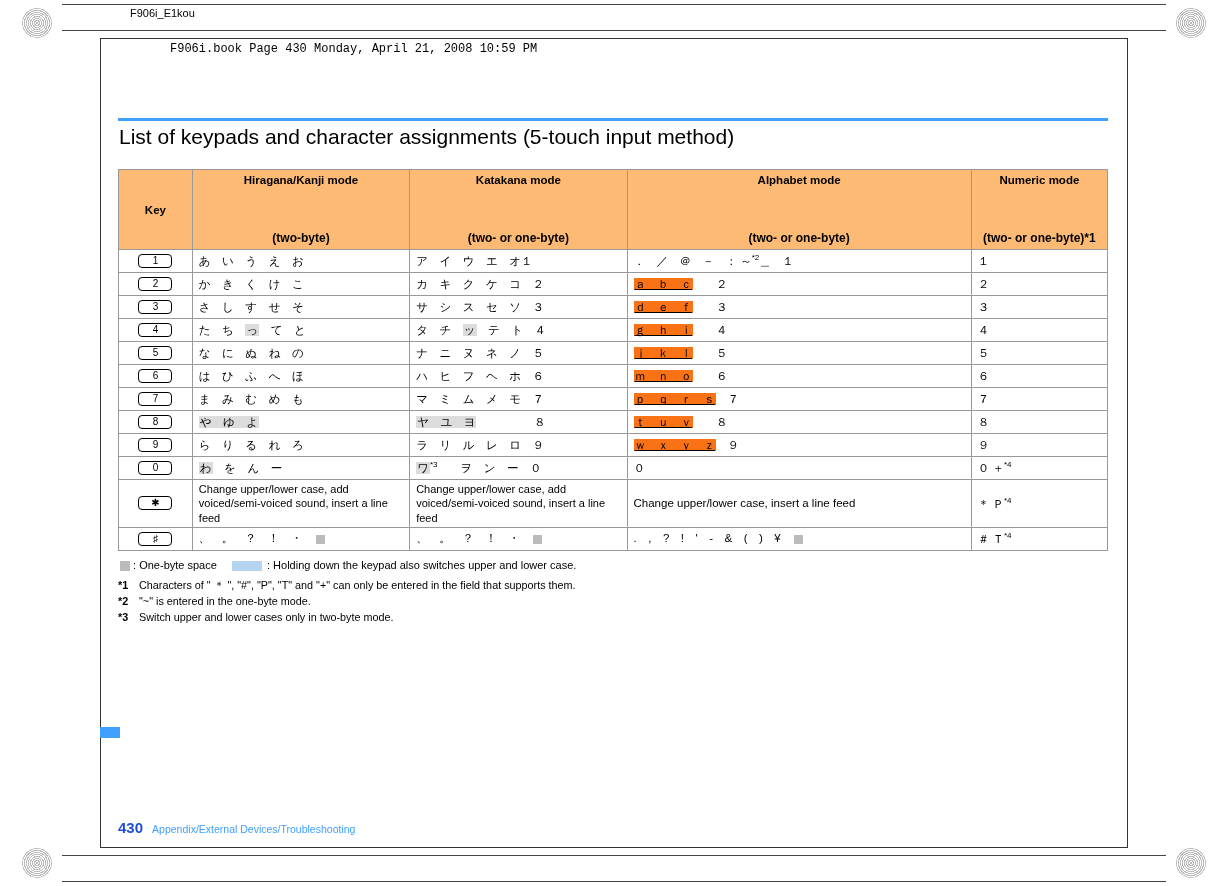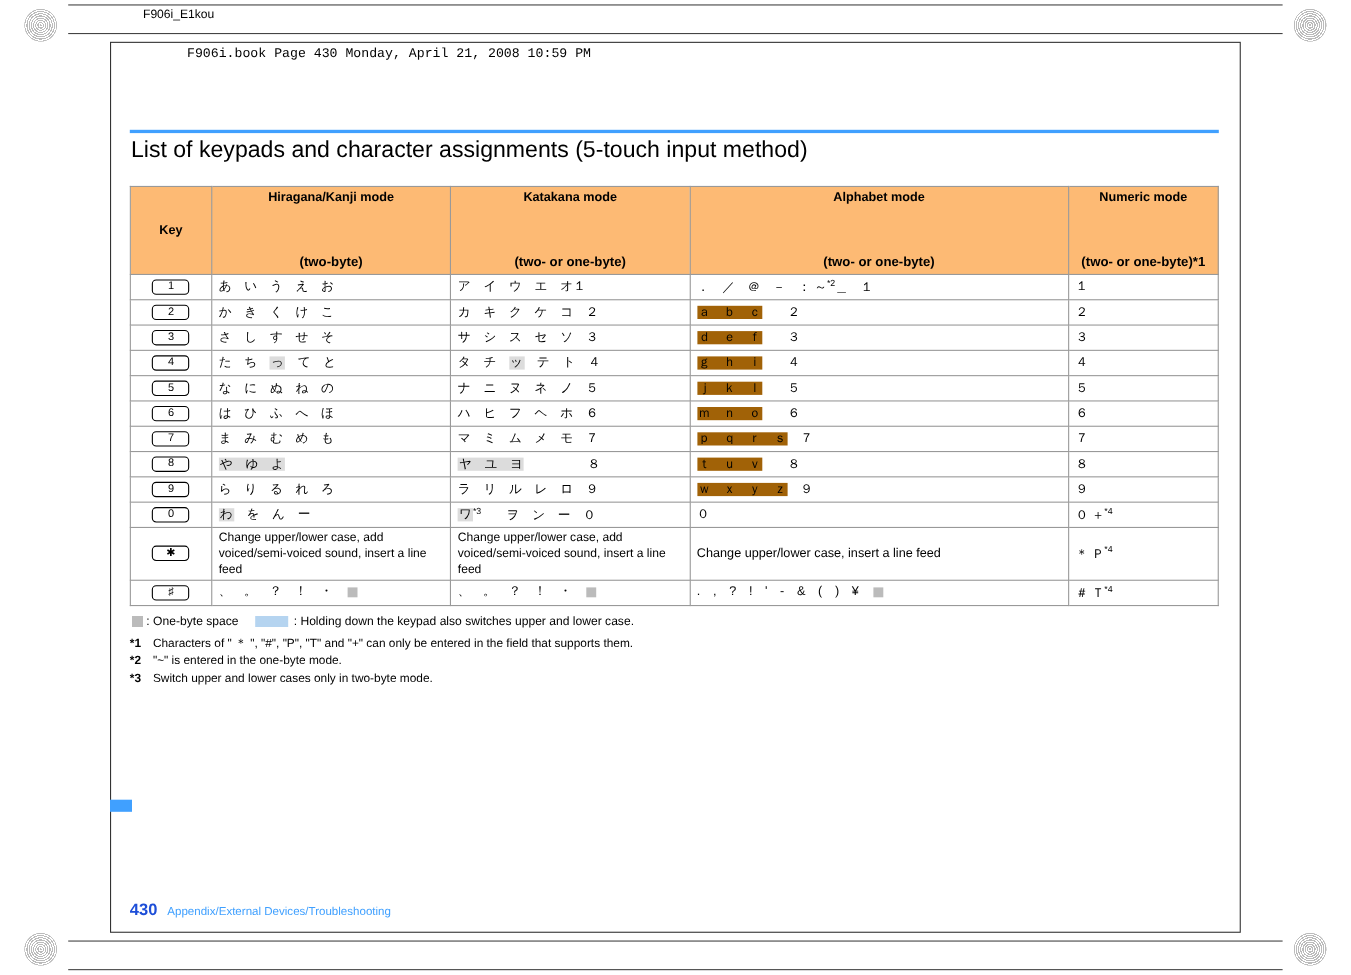--- a/index.html
+++ b/index.html
@@ -92,22 +92,23 @@
   }
   .keycap.mail::before {
     content: "✉";
     font-size: 11px;
   }
   .small-gray {
     background: #dcdcdc;
     padding: 0 1px;
   }
   .blue-hl {
-    background: #a16207;
+    background: #f97316;
     padding: 0 1px;
+    text-decoration: underline;
   }
   .gray-sq {
     display: inline-block;
     width: 9px; height: 9px;
     background: #bbb;
     vertical-align: middle;
     margin-left: 2px;
   }
   .legend {
     margin-top: 8px;

